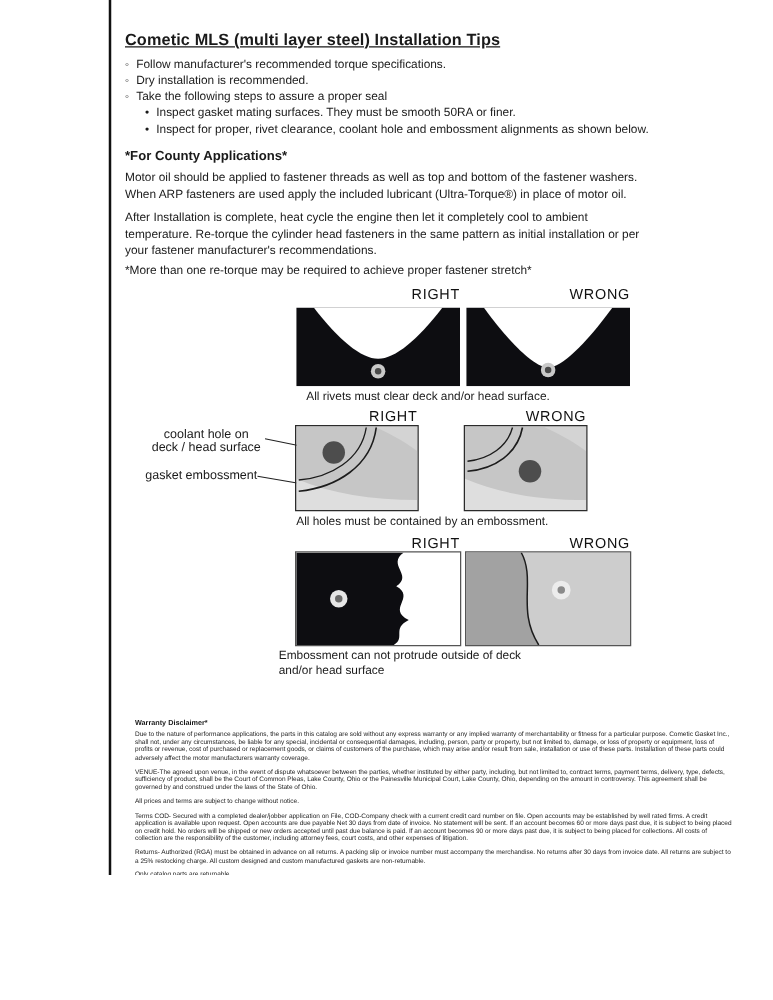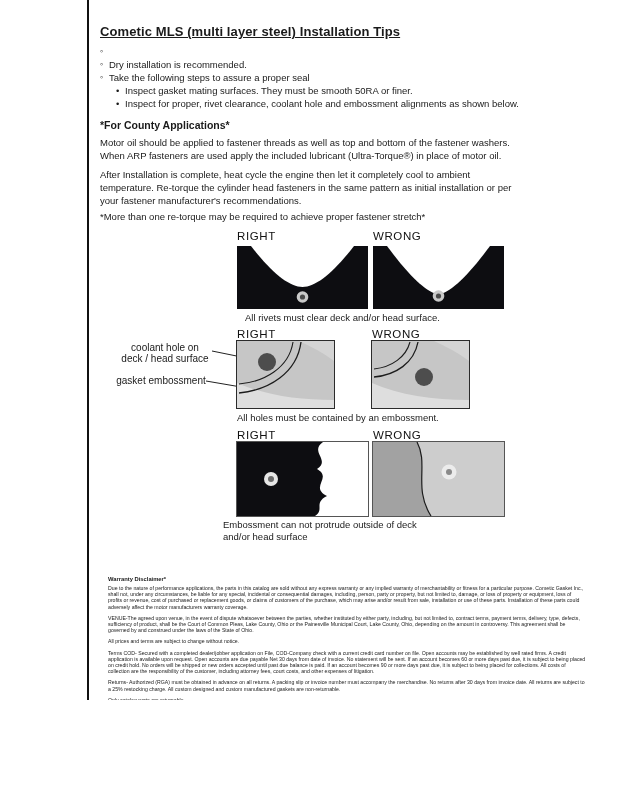--- a/index.html
+++ b/index.html
@@ -21,21 +21,21 @@
   .bullets{left:100px;top:45px;width:470px;font-size:9.5px;line-height:13px;}
   .bullet-row{display:flex;}
   .bullet-marker{width:9px;flex:0 0 9px;font-size:9px;}
   .sub{margin-left:16px;}
   .sub .bullet-marker{font-size:9.5px;}
   .diesel-heading{left:100px;top:119px;width:300px;font-size:10.5px;font-weight:bold;}
   .para{left:100px;width:414px;font-size:9.5px;line-height:13px;}
   .para1{top:136px;}
   .para2{top:168px;}
   .para3{top:210px;width:430px;}
-  .dg-label{font-size:11.5px;letter-spacing:0.6px;text-align:left;color:#111;}
+  .dg-label{font-size:11.5px;letter-spacing:0.6px;text-align:right;color:#111;}
   .dg-caption{font-size:9.5px;line-height:12px;}
   .panel{display:block;}
   .bordered{outline:1px solid #2b2b2b;}
   .bordered3{outline:1px solid #555;}
   .side-label{font-size:10px;line-height:10.5px;text-align:center;white-space:pre-line;}
   .connectors{pointer-events:none;}
   .disclaimer-heading{left:108px;top:576px;font-size:5.8px;font-weight:bold;}
   .disclaimer{left:108px;top:585px;width:478px;font-size:5.2px;line-height:6.2px;color:#222;}
   .disclaimer p{margin:0 0 5px 0;}
   .disclaimer p.tight{margin:0;}
@@ -46,20 +46,21 @@
 
 <div class="page">
 
   <div class="left-rule"></div>
 
   <div class="abs title">Cometic MLS (multi layer steel) Installation Tips</div>
 
   <div class="abs bullets">
     <div class="bullet-row">
       <span class="bullet-marker">◦</span>
+      <span>Follow manufacturer's recommended torque specifications.</span>
     </div>
     <div class="bullet-row">
       <span class="bullet-marker">◦</span>
       <span>Dry installation is recommended.</span>
     </div>
     <div class="bullet-row">
       <span class="bullet-marker">◦</span>
       <span>Take the following steps to assure a proper seal</span>
     </div>
     <div class="bullet-row sub">

